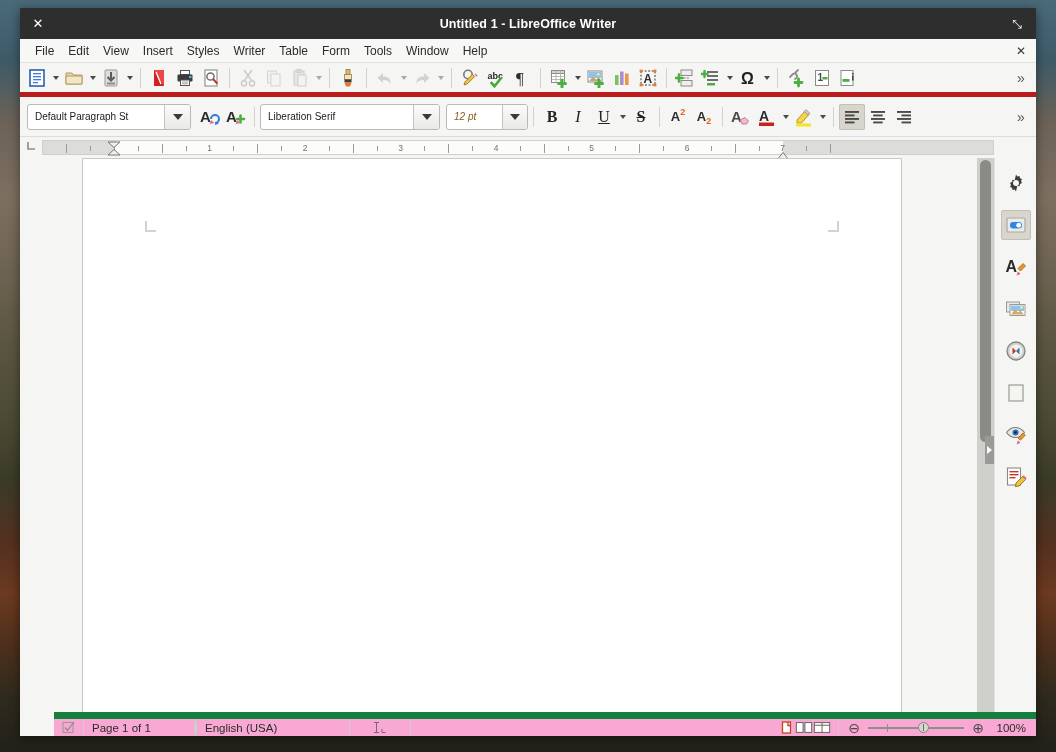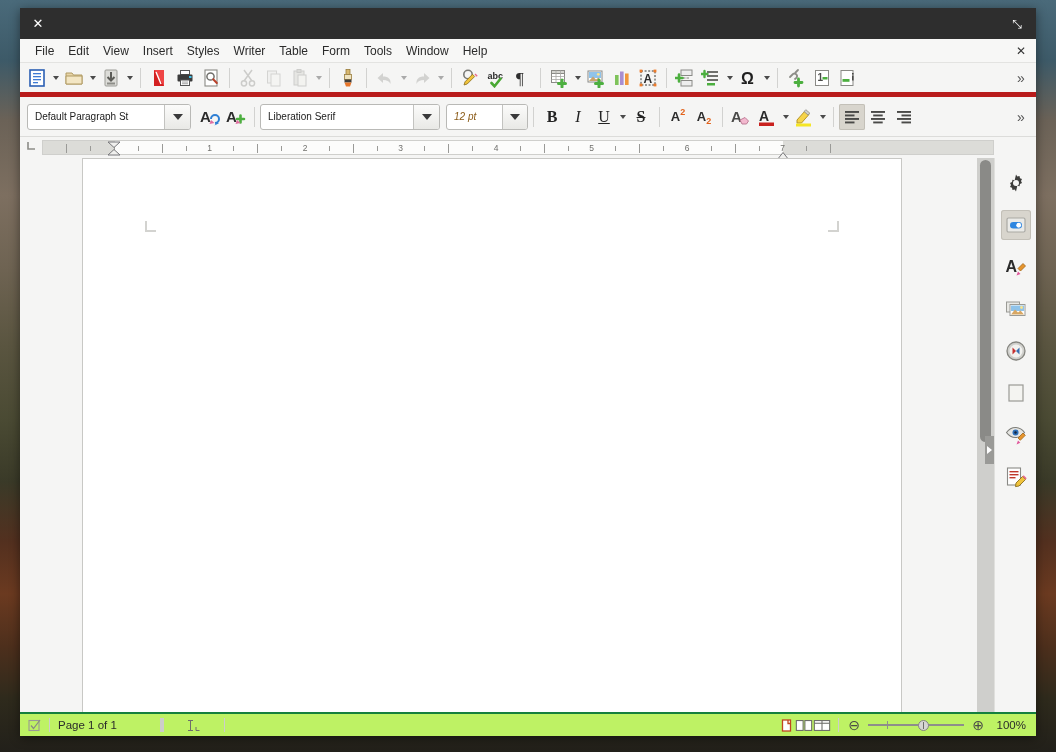--- a/index.html
+++ b/index.html
@@ -199,23 +199,24 @@
   }
   .sb-item {
     width: 30px; height: 30px; margin-bottom: 12px;
     display: flex; align-items: center; justify-content: center;
     border-radius: 3px;
   }
   .sb-item.active { background: #d8d5cd; box-shadow: inset 0 0 0 1px #c3c0b8; }
 
   
   #statusbar {
-    height: 24px; background: #bef264; border-top: 2px solid #15803d;
+    height: 24px; background: #f9a8d4; border-top: 7px solid #15803d;
     display: flex; align-items: center; font-size: 11.5px; color: #2b2b2b;
     flex: 0 0 auto;
+    margin-left: 34px;
   }
   .st-cell { display: flex; align-items: center; height: 100%; padding: 0 8px; }
   .st-sep { width: 1px; height: 14px; background: #cdcdcb; flex: 0 0 auto; }
   .zoom-btn { width: 16px; height: 16px; display: flex; align-items: center; justify-content: center; }
   #zoom-slider {
     width: 96px; height: 16px; position: relative;
     display: flex; align-items: center; margin: 0 6px;
   }
   #zoom-slider .track { position: absolute; left: 0; right: 0; height: 2px; background: #8e8e8b; }
   #zoom-slider .notch { position: absolute; left: 20%; width: 1px; height: 8px; background: #8e8e8b; }
@@ -229,20 +230,21 @@
   }
   .vl-btn { width: 18px; height: 16px; display: flex; align-items: center; justify-content: center; }
 </style>
 </head>
 <body>
 
 <div id="window">
 
   <div id="titlebar">
     <div class="tb-btn" id="tb-close">✕</div>
+    <div class="title">Untitled 1 - LibreOffice Writer</div>
     <div class="tb-btn" id="tb-max">⤡</div>
   </div>
 
   <div id="menubar">
     <div class="menu-item">File</div>
     <div class="menu-item">Edit</div>
     <div class="menu-item">View</div>
     <div class="menu-item">Insert</div>
     <div class="menu-item">Styles</div>
     <div class="menu-item">Writer</div>
@@ -784,20 +786,21 @@
       <svg width="13" height="13" viewBox="0 0 13 13">
         <rect x="1" y="1.5" width="10" height="10" fill="none" stroke="#9a9a95" stroke-width="1.1"></rect>
         <path d="M3 6.5l2.5 3L12 1" fill="none" stroke="#8a8a85" stroke-width="1.2"></path>
       </svg>
     </div>
     <div class="st-sep"></div>
     <div class="st-cell" style="width:110px;">Page 1 of 1</div>
     <div class="st-sep"></div>
     <div class="st-sep"></div>
     <div class="st-sep"></div>
+    <div class="st-cell" style="width:152px;">English (USA)</div>
     <div class="st-sep"></div>
     <div class="st-cell" style="width:60px;justify-content:center;">
       <svg width="18" height="13" viewBox="0 0 18 13">
         <path d="M3 1.5h5M5.5 1.5v10M3 11.5h5" fill="none" stroke="#6e6e6a" stroke-width="1"></path>
         <path d="M11 8v3.5h3.5" fill="none" stroke="#6e6e6a" stroke-width="1"></path>
       </svg>
     </div>
     <div class="st-sep"></div>
     <div style="flex:1 1 auto;"></div>
 

